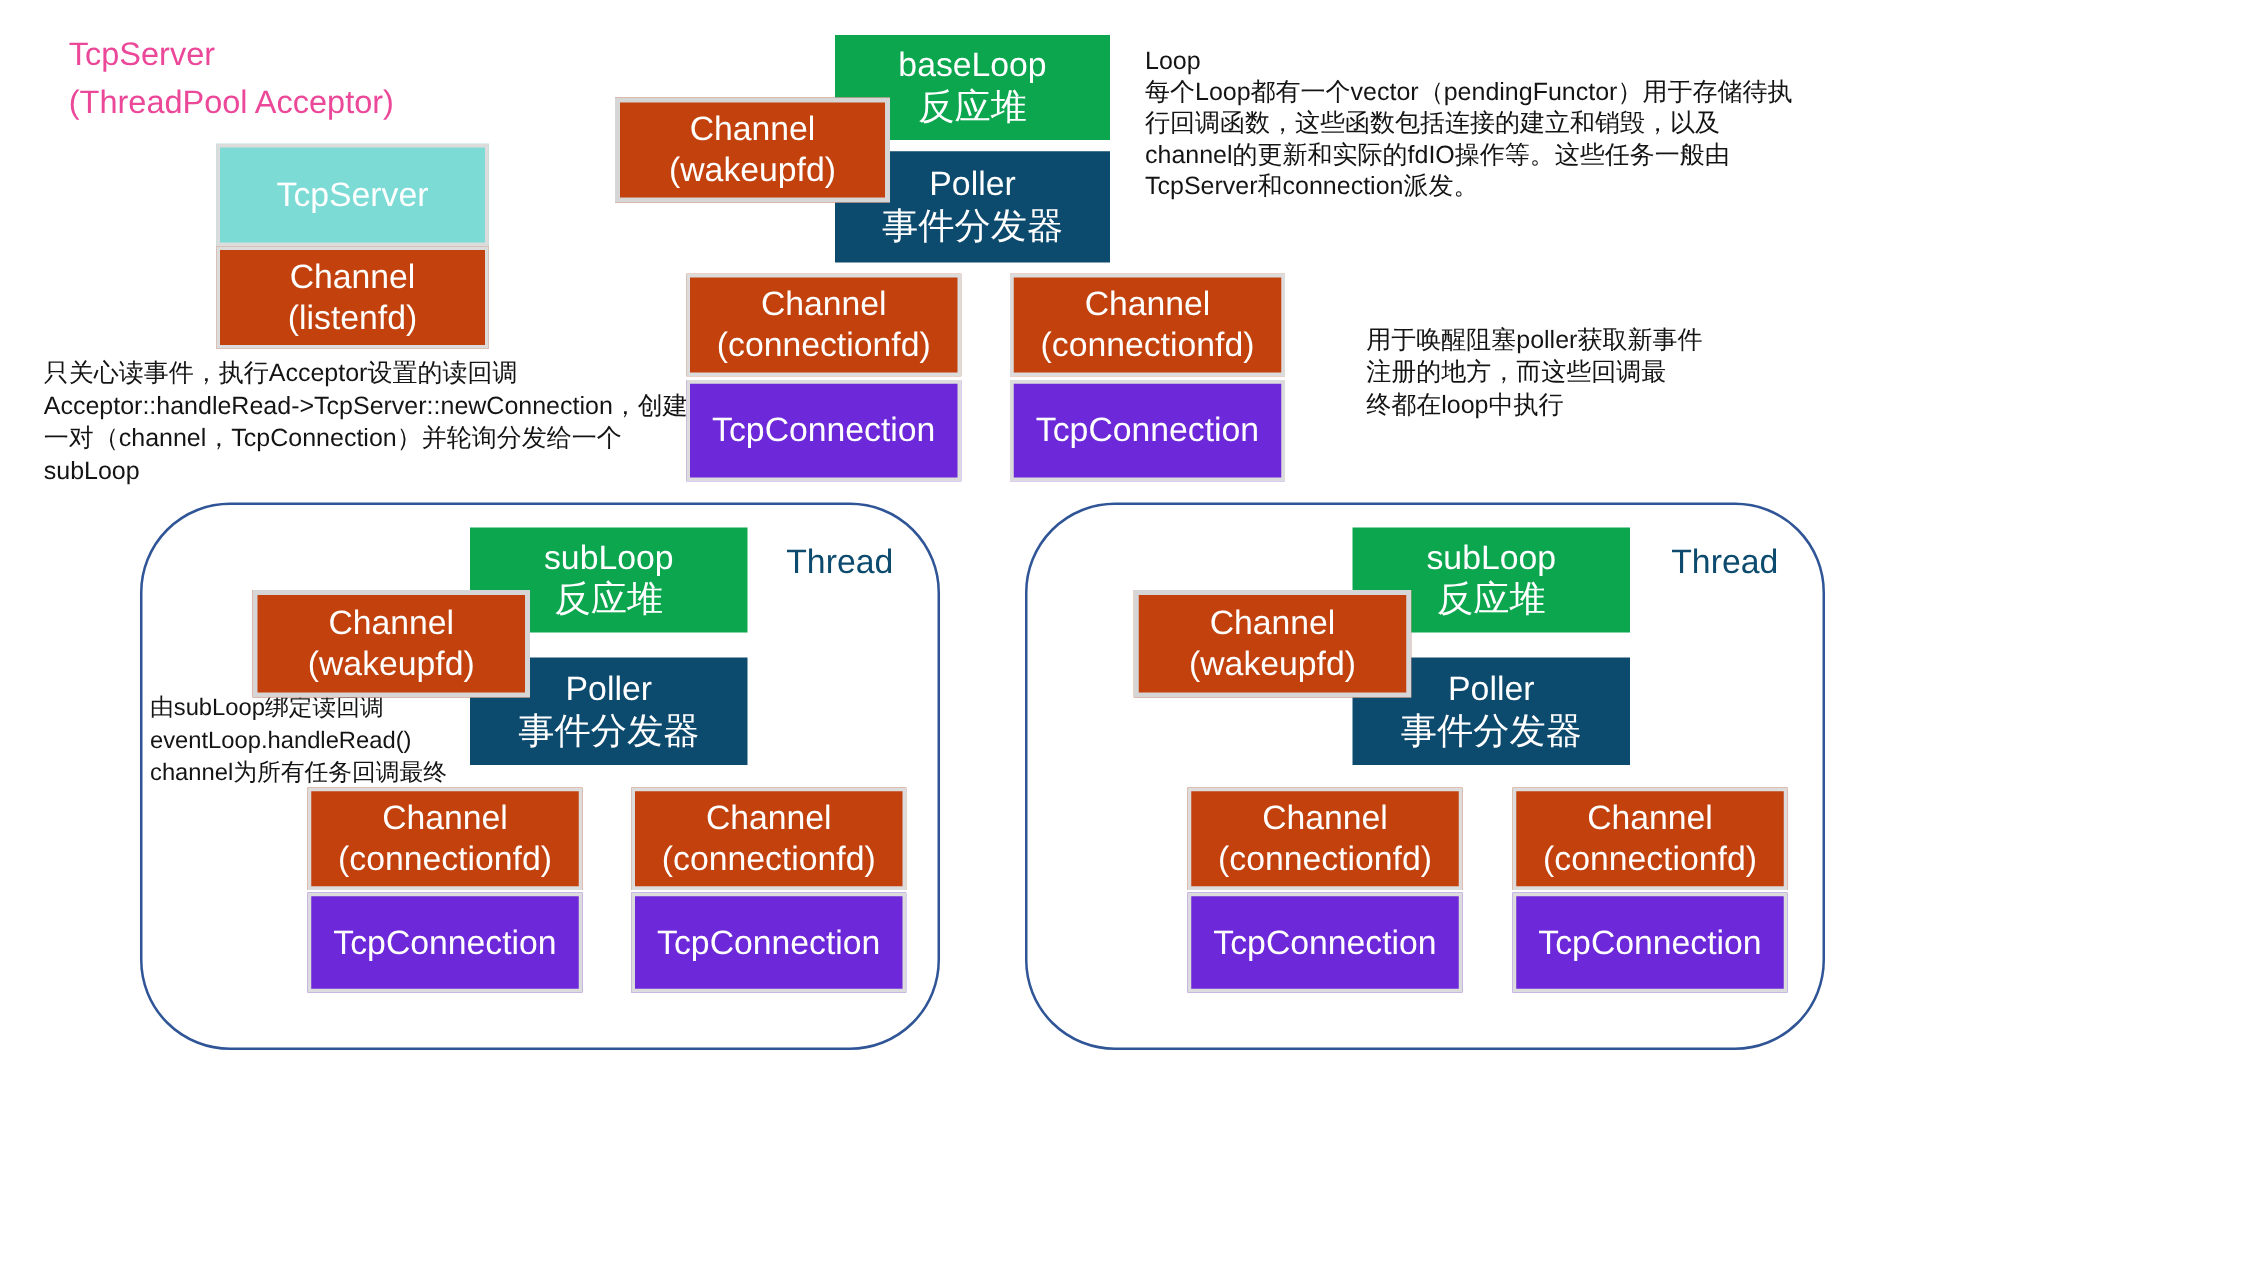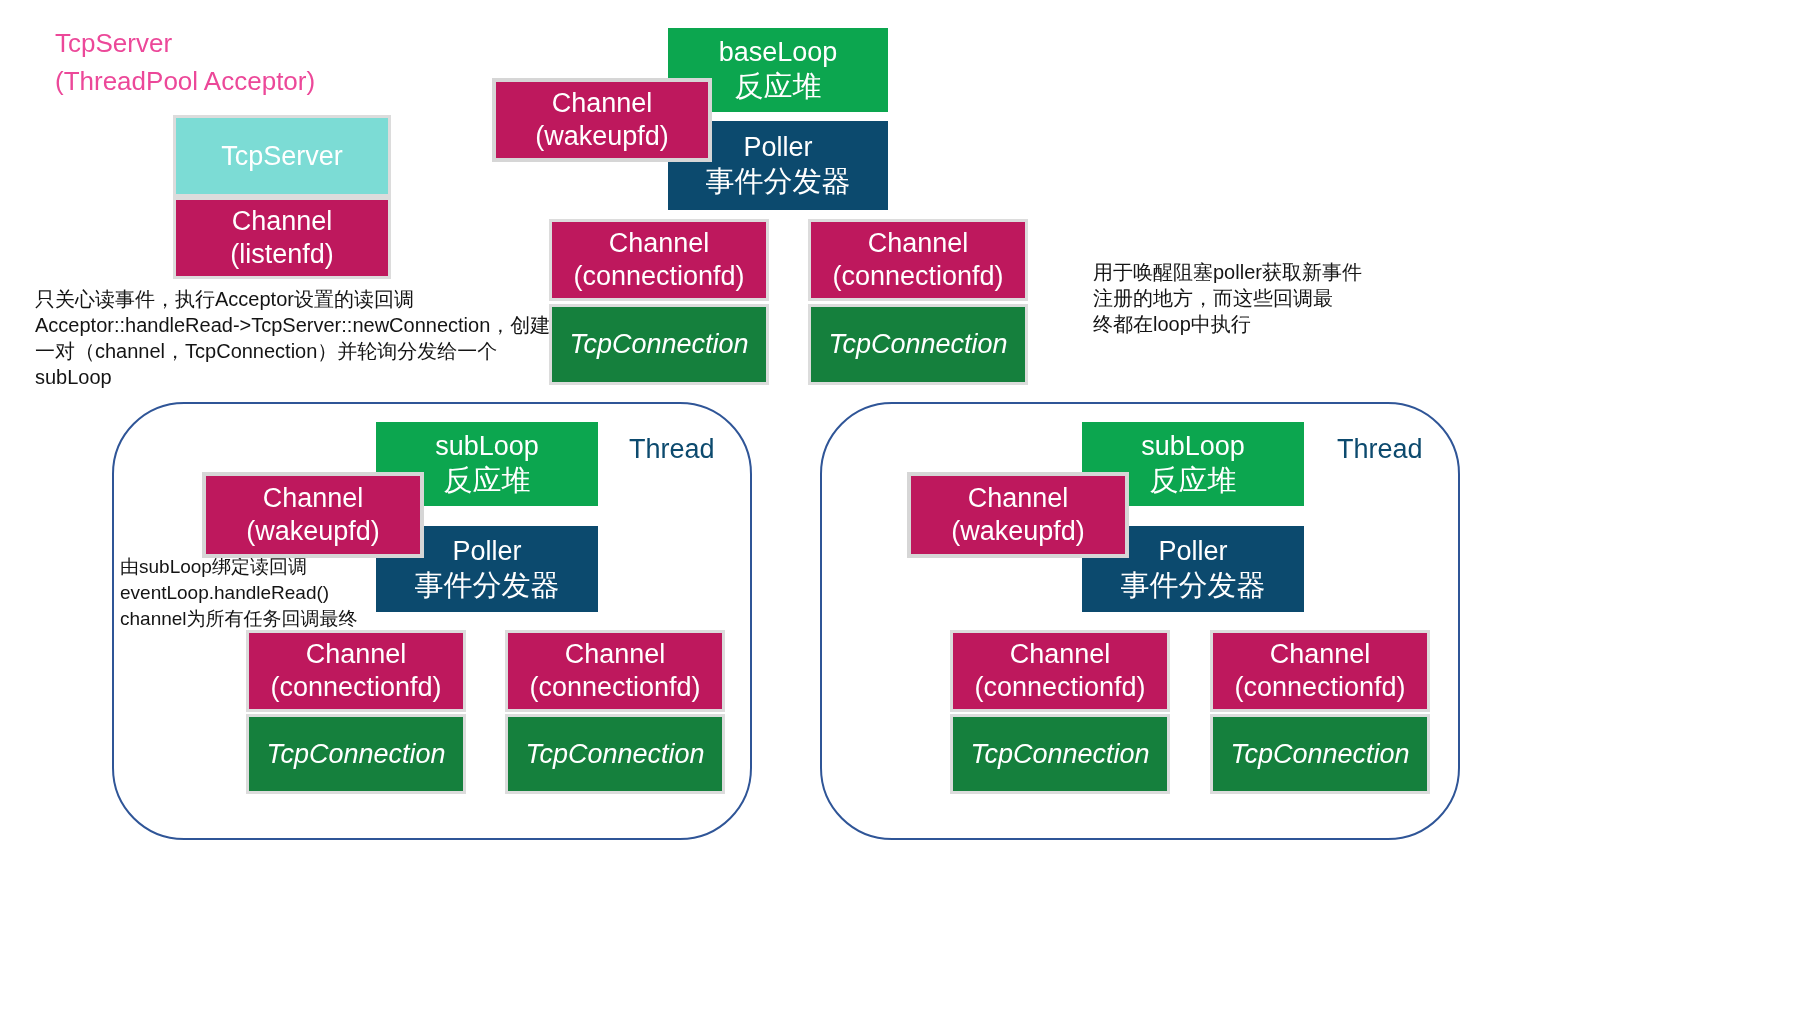--- a/index.html
+++ b/index.html
@@ -7,23 +7,23 @@
     position:relative;width:1793px;height:1018px;background:#fff;overflow:hidden;
     font-family:"Liberation Sans", sans-serif;color:#111;
   }
   .abs{position:absolute;}
   .box{
     position:absolute;box-sizing:border-box;
     display:flex;flex-direction:column;align-items:center;justify-content:center;
     color:#fff;text-align:center;line-height:1.22;font-size:27px;
   }
   .box .cn{font-size:29px;}
-  .blue{background:#be185d;border:3px solid #dcdcdc;}
+  .blue{background:#c2410c;border:3px solid #dcdcdc;}
   .teal{background:#7CDCD5;border:3px solid #dcdcdc;}
-  .orange{background:#15803d;border:3px solid #dcdcdc;font-style:italic;}
+  .orange{background:#6d28d9;border:3px solid #dcdcdc;}
   .green{background:#0CA64F;border:none;}
   .gold{background:#0c4a6e;border:none;}
   .wakeup{border:4px solid #d6d6d6;z-index:3;}
   .z1{z-index:1;}
   .title{font-size:26px;line-height:38px;color:#ec4899;}
   .note{font-size:20px;line-height:26px;color:#141414;white-space:nowrap;}
   .note-sm{font-size:19px;line-height:26px;color:#141414;white-space:nowrap;}
   .thread-frame{
     position:absolute;box-sizing:border-box;border:2px solid #2F5597;border-radius:72px;background:transparent;
   }
@@ -60,20 +60,27 @@
   </div>
   <div class="box gold z1" style="left:668px;top:121px;width:220px;height:89px;">
     <span>Poller</span>
     <span class="cn">事件分发器</span>
   </div>
   <div class="box blue wakeup" style="left:492px;top:78px;width:220px;height:84px;">
     <span>Channel</span>
     <span>(wakeupfd)</span>
   </div>
 
+  <div class="abs note" style="left:916px;top:37px;line-height:25px;">
+    <div>Loop</div>
+    <div>每个Loop都有一个vector（pendingFunctor）用于存储待执</div>
+    <div>行回调函数，这些函数包括连接的建立和销毁，以及</div>
+    <div>channel的更新和实际的fdIO操作等。这些任务一般由</div>
+    <div>TcpServer和connection派发。</div>
+  </div>
 
   <div class="box blue" style="left:549px;top:219px;width:220px;height:82px;">
     <span>Channel</span>
     <span>(connectionfd)</span>
   </div>
   <div class="box orange" style="left:549px;top:304px;width:220px;height:81px;">
     <span>TcpConnection</span>
   </div>
   <div class="box blue" style="left:808px;top:219px;width:220px;height:82px;">
     <span>Channel</span>

